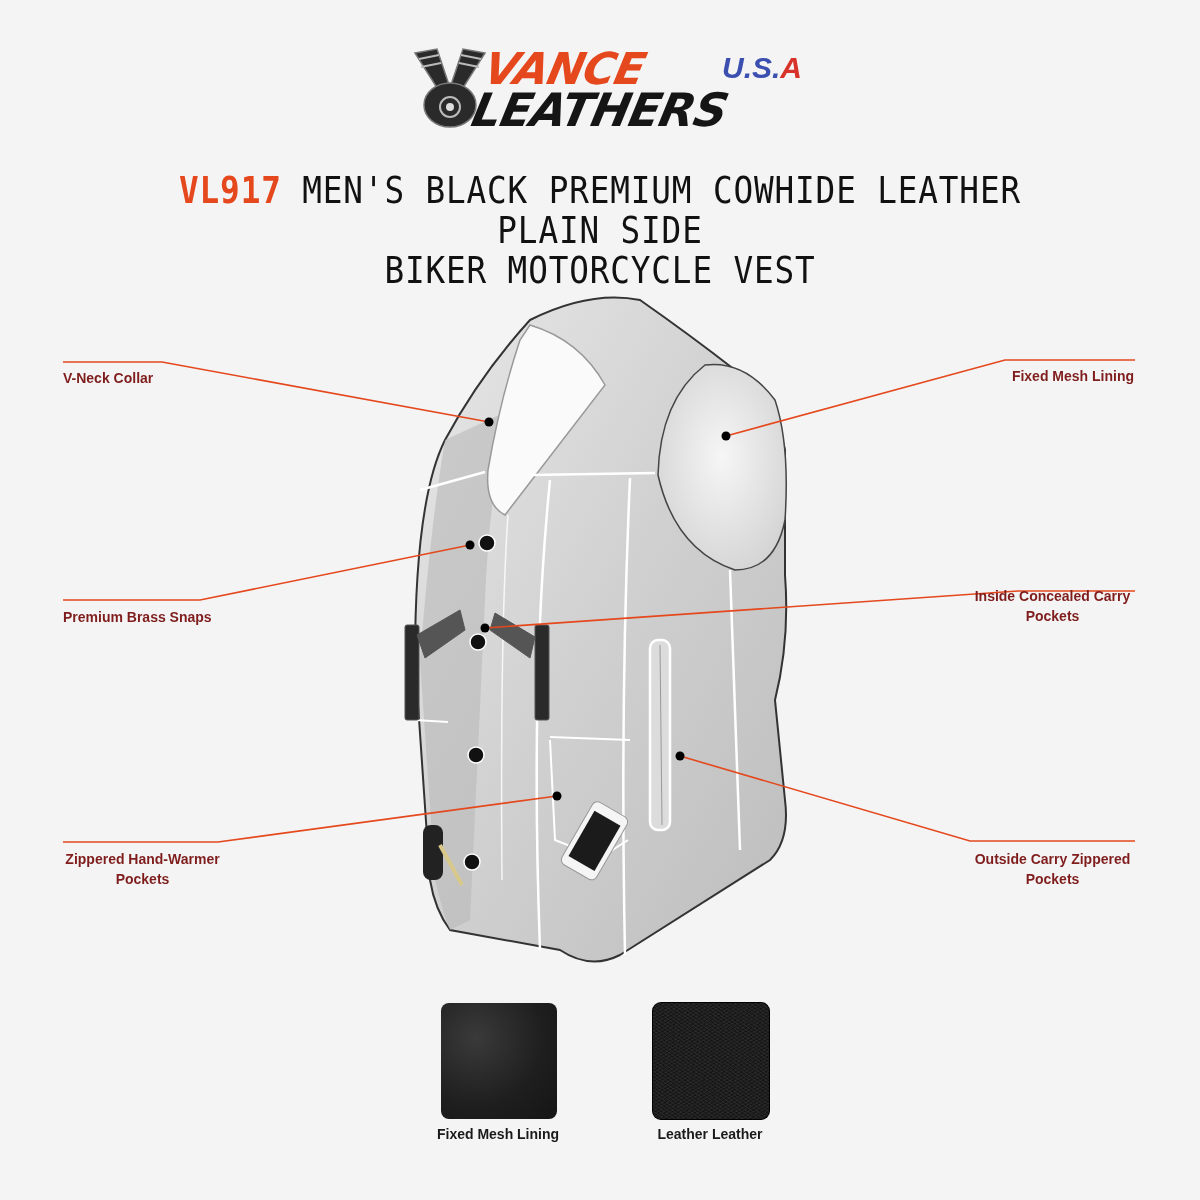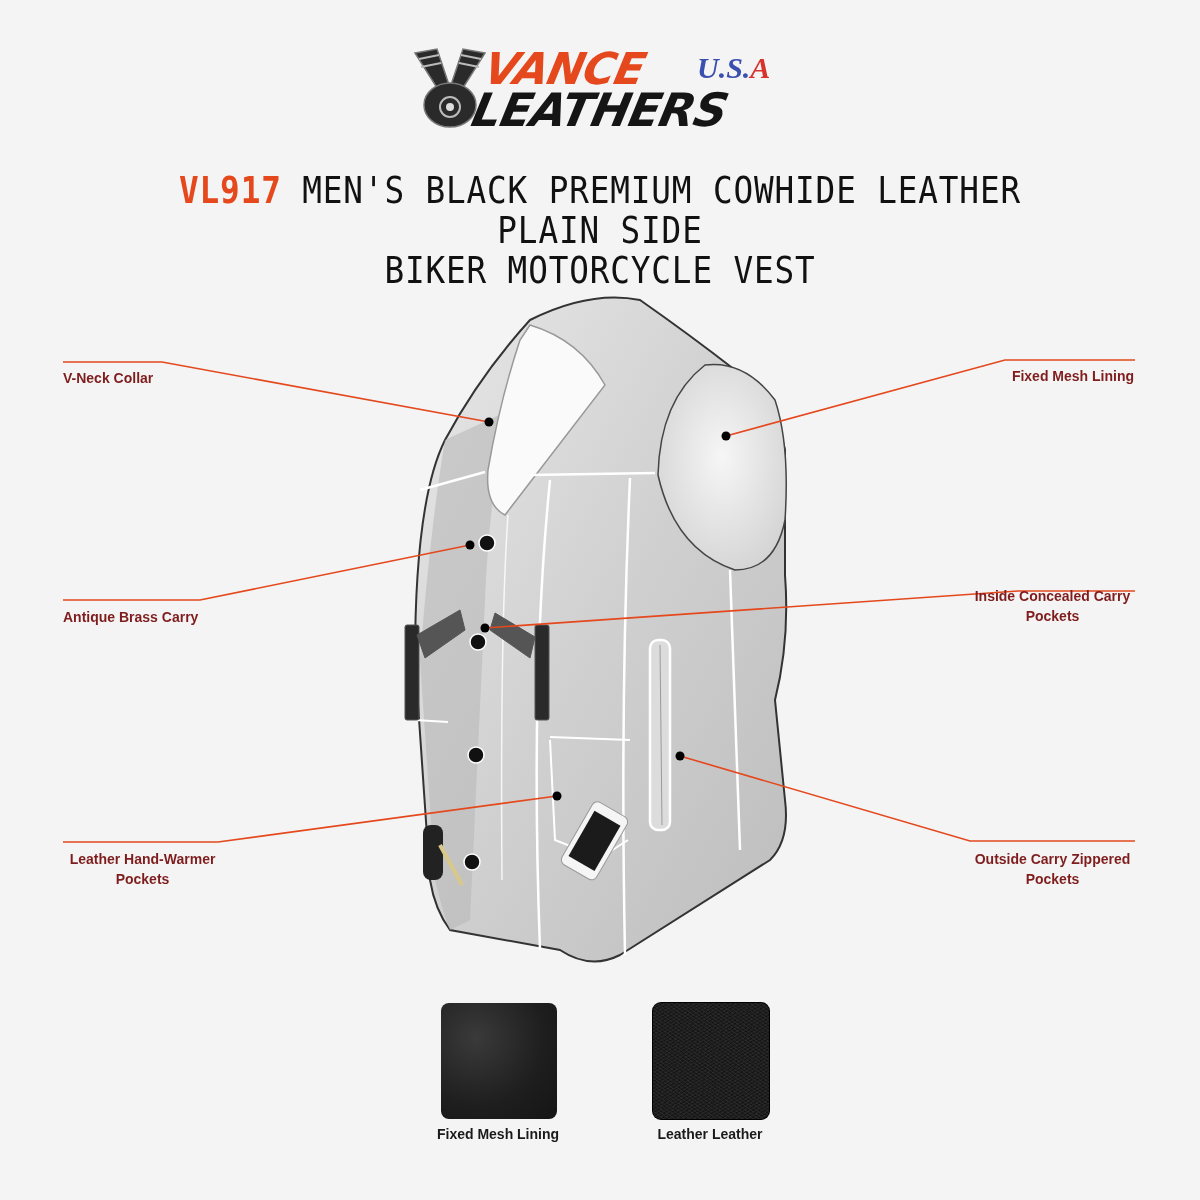--- a/index.html
+++ b/index.html
@@ -5,21 +5,21 @@
   html, body { margin:0; padding:0; }
   body { width:1200px; height:1200px; background:#f4f4f4; position:relative; overflow:hidden;
          font-family:"Liberation Sans", sans-serif; }
   .abs { position:absolute; }
 
   
   #logo { left:405px; top:45px; width:395px; height:90px; }
   #logo .engine { position:absolute; left:0; top:0; width:90px; height:90px; }
   #logo .w1 { position:absolute; left:80px; top:2px; font-family:"DejaVu Sans", sans-serif; font-weight:bold;
               font-style:italic; font-size:44px; letter-spacing:-1px; color:#e4481c; transform:skewX(-12deg); line-height:44px; }
-  #logo .usa { position:absolute; left:292px; top:8px; font-family:Liberation Serif, serif; font-weight:bold;
+  #logo .usa { position:absolute; left:317px; top:8px; font-family:Liberation Sans, sans-serif; font-weight:bold;
                font-style:italic; font-size:30px; color:#3b4fb0; line-height:30px; }
   #logo .usa span { color:#d8332b; }
   #logo .w2 { position:absolute; left:68px; top:42px; font-family:"DejaVu Sans", sans-serif; font-weight:bold;
               font-style:italic; font-size:46px; letter-spacing:-1px; color:#151515; transform:skewX(-12deg); line-height:46px; }
 
   
   #title { left:100px; top:170px; width:1000px; text-align:center; font-family:"DejaVu Sans Mono", monospace;
            font-size:38px; line-height:40px; color:#111; letter-spacing:1px; transform:scaleX(0.86); transform-origin:center top; }
   #title .code { color:#e4481c; font-weight:bold; }
 
@@ -143,23 +143,23 @@
     <circle cx="489" cy="422" r="4.5"></circle>
     <circle cx="726" cy="436" r="4.5"></circle>
     <circle cx="470" cy="545" r="4.5"></circle>
     <circle cx="485" cy="628" r="4.5"></circle>
     <circle cx="557" cy="796" r="4.5"></circle>
     <circle cx="680" cy="756" r="4.5"></circle>
   </g>
 </svg>
 
 <div class="lbl" style="left:63px; top:368px;">V-Neck Collar</div>
-<div class="lbl" style="left:63px; top:607px;">Antique Brass Carry</div>
+<div class="lbl" style="left:63px; top:607px;">Premium Brass Snaps</div>
 <div class="lbl c" style="left:50px; top:849px; width:185px;">
-  <div>Leather Hand-Warmer</div>
+  <div>Zippered Hand-Warmer</div>
   <div>Pockets</div>
 </div>
 <div class="lbl" style="right:66px; top:366px; text-align:right;">Fixed Mesh Lining</div>
 <div class="lbl c" style="left:960px; top:586px; width:185px;text-align:center;">
   <div>Inside Concealed Carry</div>
   <div>Pockets</div>
 </div>
 <div class="lbl c" style="left:955px; top:849px; width:195px;">
   <div>Outside Carry Zippered</div>
   <div>Pockets</div>

